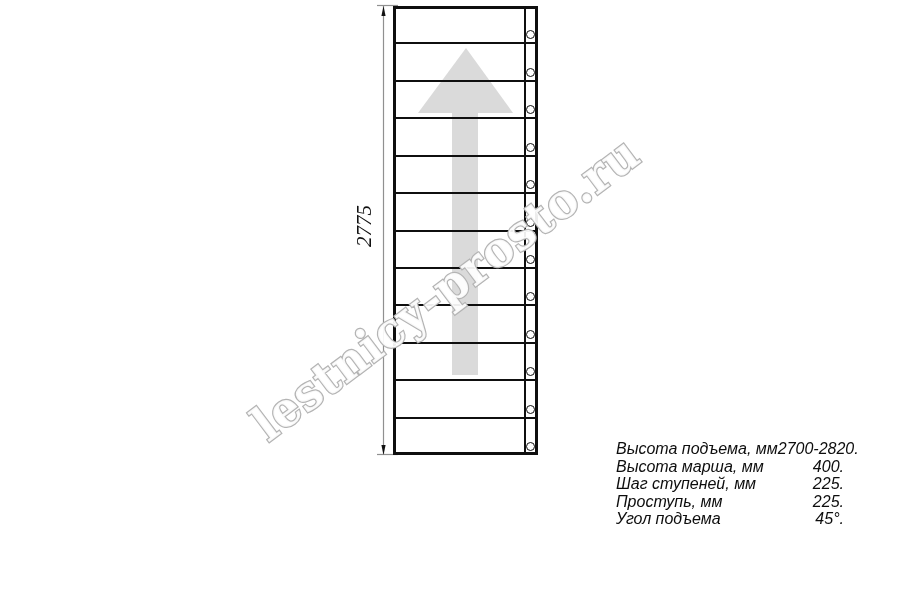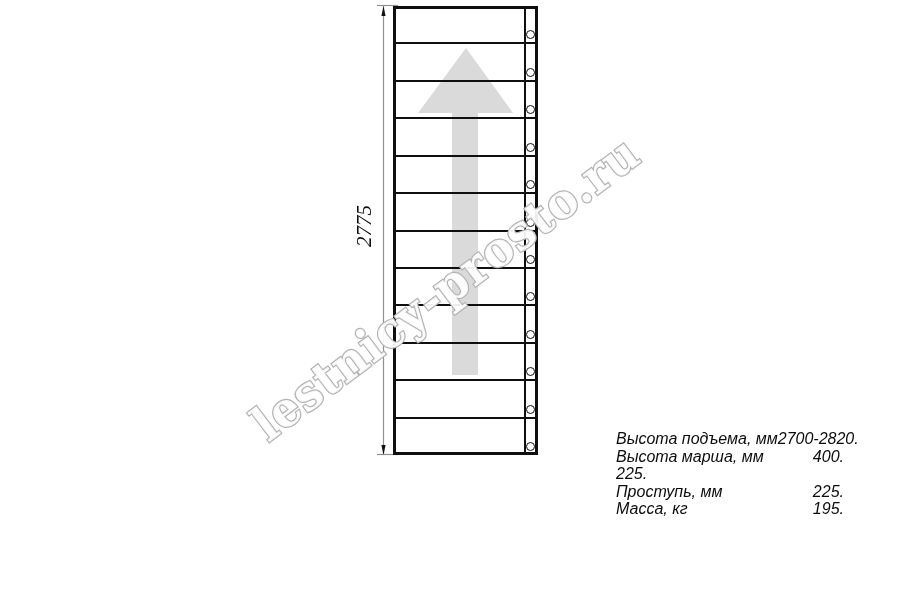--- a/index.html
+++ b/index.html
@@ -29,21 +29,21 @@
     line-height:24px;
   }
   
   .wm-svg{position:absolute;left:0;top:0;z-index:30;pointer-events:none;}
   .wm-svg text{
     font-family:"DejaVu Serif",serif;font-weight:bold;font-size:48px;
     paint-order:stroke fill;letter-spacing:1px;
   }
   
   .specs{
-    position:absolute;left:616px;top:430px;width:228px;z-index:20;
+    position:absolute;left:616px;top:440px;width:228px;z-index:20;
     font-style:italic;font-size:16px;line-height:17.6px;color:#0d0d0d;
   }
   .spec-row{display:flex;justify-content:space-between;}
   .spec-label{white-space:nowrap;}
   .spec-value{white-space:nowrap;text-align:left;}
 </style>
 </head>
 <body>
 
 <div class="canvas">
@@ -100,25 +100,26 @@
   <div class="specs" id="specs">
       <div class="spec-row">
         <span class="spec-label">Высота подъема, мм</span>
         <span class="spec-value">2700-2820.</span>
       </div>
       <div class="spec-row">
         <span class="spec-label">Высота марша, мм</span>
         <span class="spec-value">400.</span>
       </div>
       <div class="spec-row">
+        <span class="spec-label">Шаг ступеней, мм</span>
         <span class="spec-value">225.</span>
       </div>
       <div class="spec-row">
         <span class="spec-label">Проступь, мм</span>
         <span class="spec-value">225.</span>
       </div>
       <div class="spec-row">
-        <span class="spec-label">Масса, кг</span>
-        <span class="spec-value">195.</span>
+        <span class="spec-label">Угол подъема</span>
+        <span class="spec-value">45°.</span>
       </div>
     </div>
 
 </div>
 
 </body></html>

